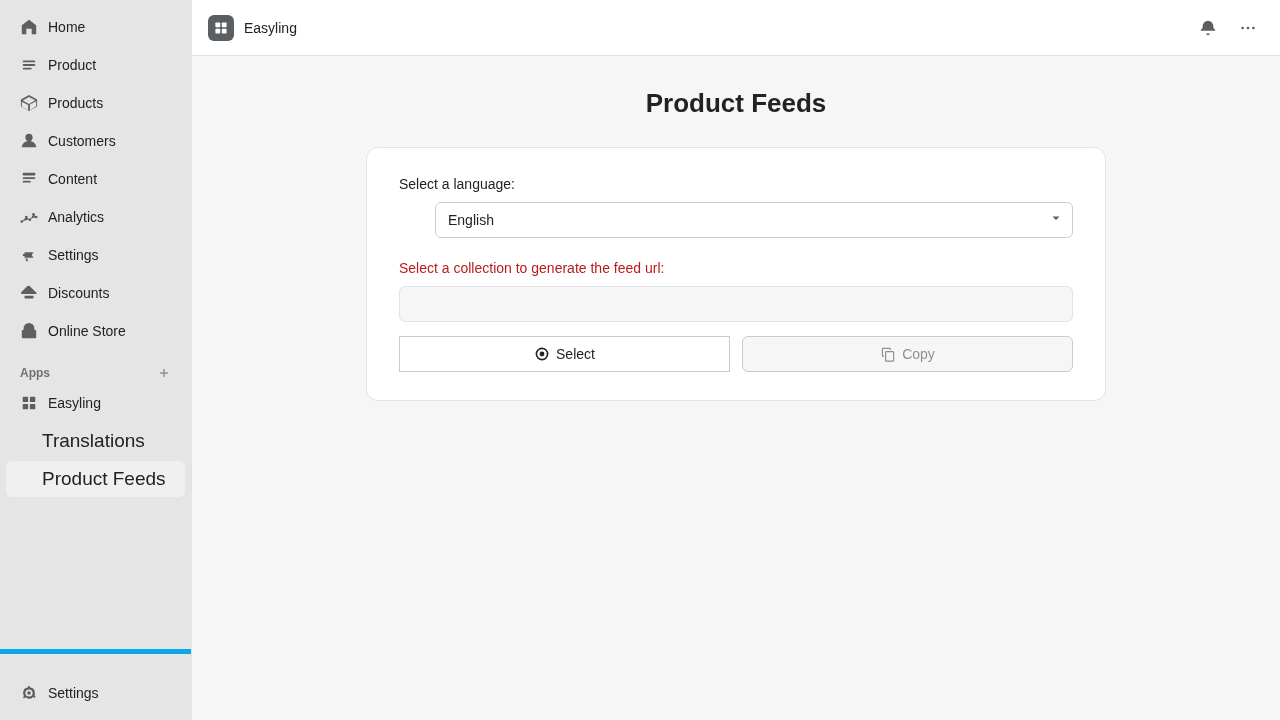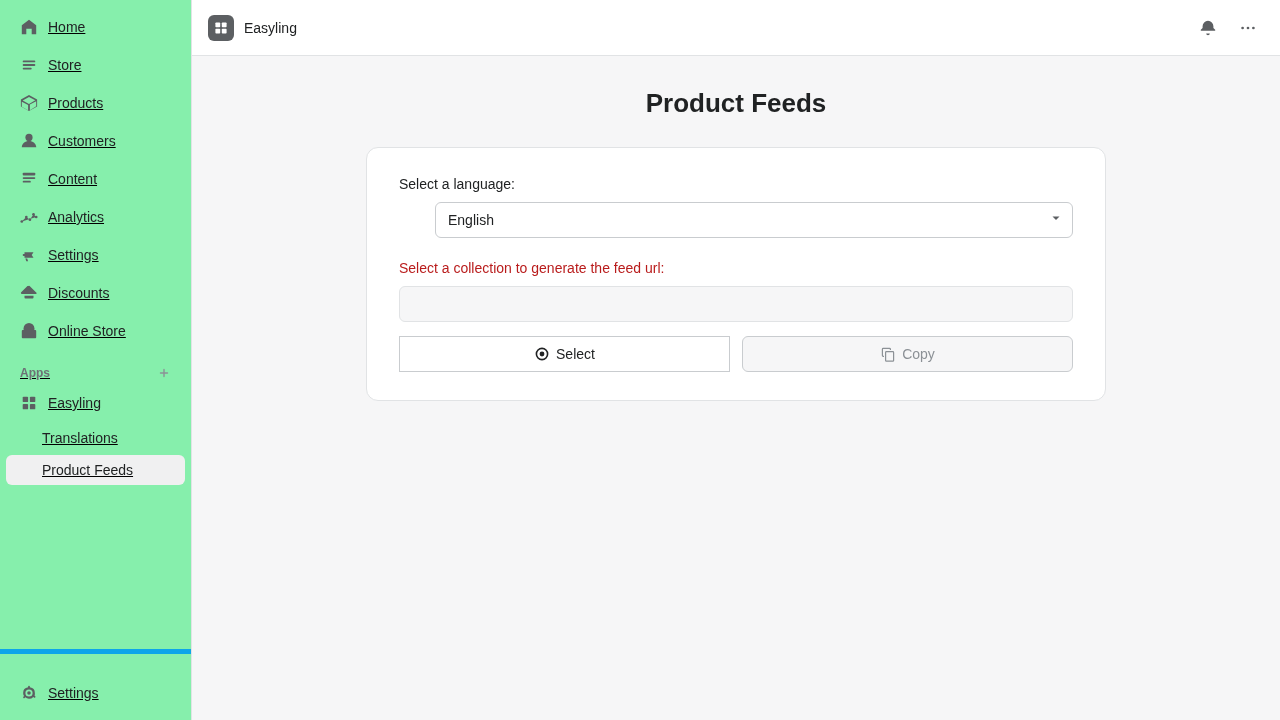--- a/index.html
+++ b/index.html
@@ -1,27 +1,26 @@
 <!DOCTYPE html>
 <html><head>
   <meta charset="utf-8">
   <style>
     * { margin: 0; padding: 0; box-sizing: border-box; }
     body { font-family: -apple-system, BlinkMacSystemFont, 'Segoe UI', sans-serif; background: #f6f6f7; display: flex; width: 1280px; height: 720px; overflow: hidden; }
 
     
     .sidebar {
       width: 192px;
-      background: #86efac;
+      background: #e5e5e5;
       border-right: 1px solid #e1e3e5;
       display: flex;
       flex-direction: column;
       height: 100%;
       padding: 8px 0;
-      text-decoration: underline;
     }
     .sidebar-item {
       display: flex;
       align-items: center;
       gap: 10px;
       padding: 9px 14px;
       cursor: pointer;
       font-size: 14px;
       color: #202223;
       border-radius: 6px;
@@ -40,21 +39,21 @@
       margin: 6px 6px 0;
     }
     .sidebar-section-label svg { color: #8c9196; }
 
     .sidebar-sub-item {
       display: flex;
       align-items: center;
       gap: 10px;
       padding: 7px 14px 7px 36px;
       cursor: pointer;
-      font-size: 14px;
+      font-size: 19px;
       color: #202223;
       border-radius: 6px;
       margin: 1px 6px;
     }
     .sidebar-sub-item.active { background: #f0f0f1; font-weight: 500; }
 
     .sidebar-bottom {
       margin-top: auto;
       border-top: 5px solid #0ea5e9;
       padding-top: 20px;
@@ -238,21 +237,21 @@
     <span>Home</span>
   </div>
   <div class="sidebar-item">
     <span class="sidebar-icon">
       <svg width="18" height="18" viewBox="0 0 20 20" fill="currentColor">
           <rect x="3" y="5" width="14" height="2" rx="1"></rect>
           <rect x="3" y="9" width="14" height="2" rx="1"></rect>
           <rect x="3" y="13" width="10" height="2" rx="1"></rect>
         </svg>
     </span>
-    <span>Store</span>
+    <span>Product</span>
   </div>
   <div class="sidebar-item">
     <span class="sidebar-icon">
       <svg width="18" height="18" viewBox="0 0 20 20" fill="currentColor">
           <path d="M10 1L1 6v8l9 5 9-5V6L10 1zm0 2.24L17 7l-7 4-7-3.76L10 3.24zM2 8.5l7 3.76V18L2 14.24V8.5zm9 9.5v-6.24l7-3.76v5.74L11 18z"></path>
         </svg>
     </span>
     <span>Products</span>
   </div>
   <div class="sidebar-item">

